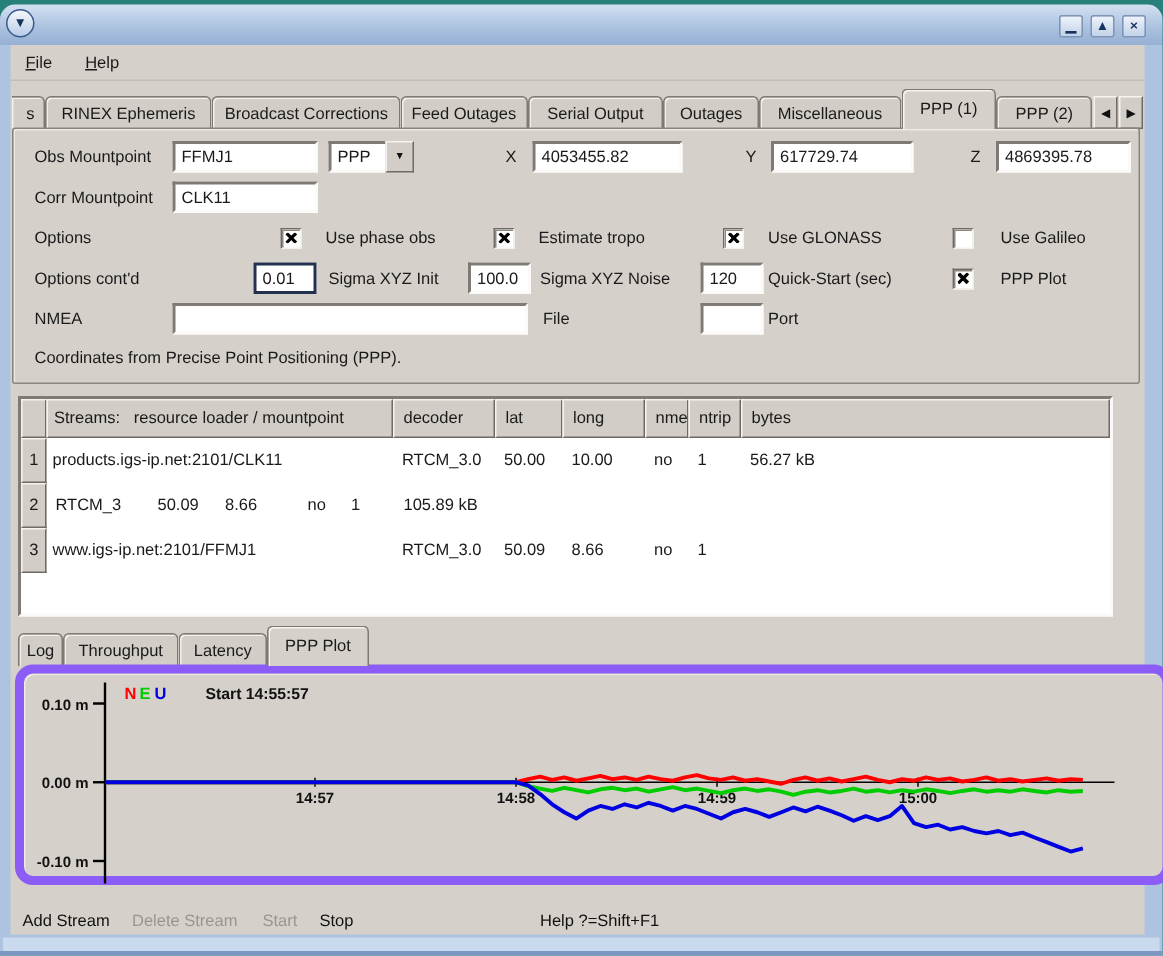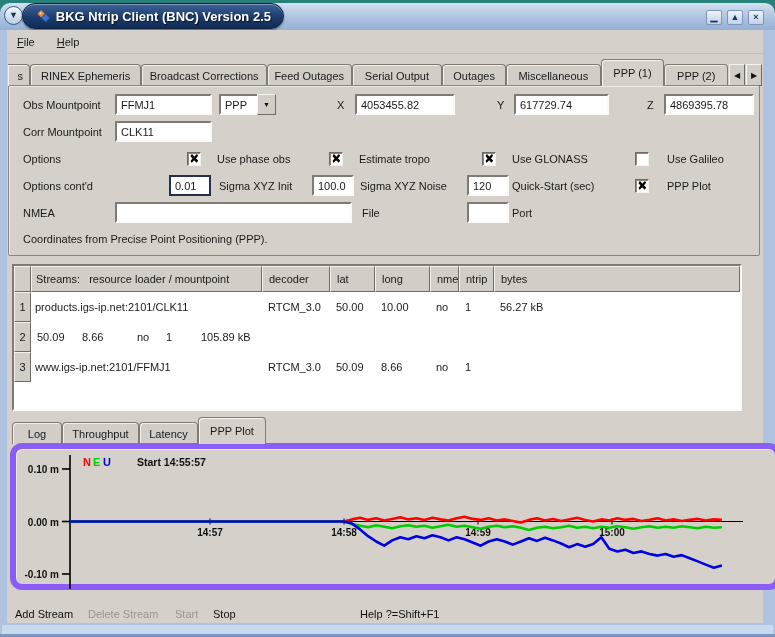--- a/index.html
+++ b/index.html
@@ -100,28 +100,20 @@
 </head>
 <body>
 
 <div class="window">
 
   <div class="titlebar">
     <div class="titlebar-inner"></div>
     <div class="menu-circle">
       <span>▼</span>
     </div>
-    <div class="title-pill">
-      <svg width="17" height="15" viewBox="0 0 17 15">
-        <rect x="4" y="1.2" width="6.2" height="6.2" transform="rotate(45 7.1 4.3)" fill="#e8853a"></rect>
-        <rect x="9" y="6" width="6.6" height="6.6" transform="rotate(45 12.3 9.3)" fill="#3a6fd8"></rect>
-        <rect x="5.5" y="2.8" width="2" height="2" transform="rotate(45 6.5 3.8)" fill="#ffd9b0"></rect>
-      </svg>
-      <span class="title-text">BKG Ntrip Client (BNC) Version 2.5</span>
-    </div>
     <div class="win-btns">
       <div class="win-btn">
           <span>▁</span>
         </div>
       <div class="win-btn">
           <span>▲</span>
         </div>
       <div class="win-btn">
           <span>×</span>
         </div>
@@ -256,39 +248,40 @@
           <div class="td c-mp">products.igs-ip.net:2101/CLK11</div>
           <div class="td c-dec">RTCM_3.0</div>
           <div class="td c-lat">50.00</div>
           <div class="td c-lon">10.00</div>
           <div class="td c-nmea">no</div>
           <div class="td c-ntrip">1</div>
           <div class="td c-bytes">56.27 kB</div>
         </div>
         <div class="trow">
           <div class="rownum">2</div>
+          <div class="td c-dec">RTCM_3</div>
           <div class="td c-lat">50.09</div>
           <div class="td c-lon">8.66</div>
           <div class="td c-nmea">no</div>
           <div class="td c-ntrip">1</div>
           <div class="td c-bytes">105.89 kB</div>
         </div>
         <div class="trow">
           <div class="rownum">3</div>
           <div class="td c-mp">www.igs-ip.net:2101/FFMJ1</div>
           <div class="td c-dec">RTCM_3.0</div>
           <div class="td c-lat">50.09</div>
           <div class="td c-lon">8.66</div>
           <div class="td c-nmea">no</div>
           <div class="td c-ntrip">1</div>
         </div>
       </div>
 
       <div class="tabrow bottom-tabrow">
-        <div class="tab" style="width:50px;">
+        <div class="tab" style="width:30px;">
             <span>Log</span>
           </div>
         <div class="tab" style="width:77px;">
             <span>Throughput</span>
           </div>
         <div class="tab" style="width:59px;">
             <span>Latency</span>
           </div>
         <div class="tab selected" style="width:68px;">
             <span>PPP Plot</span>

